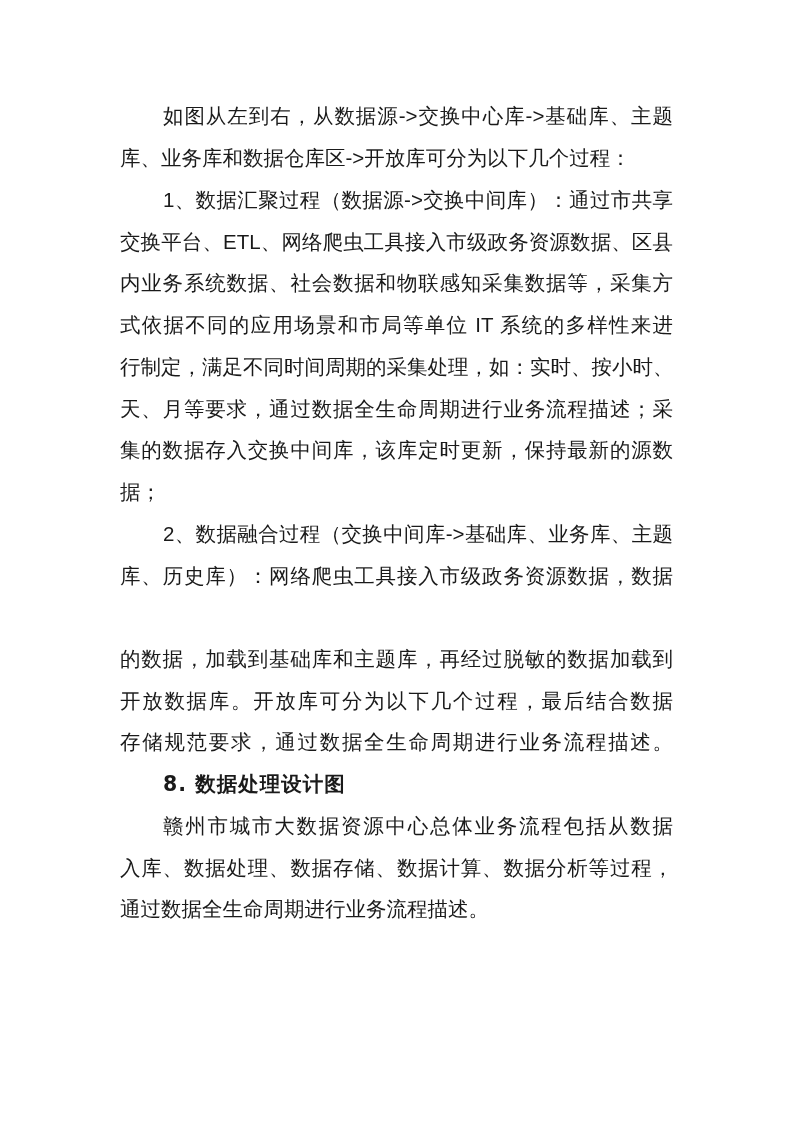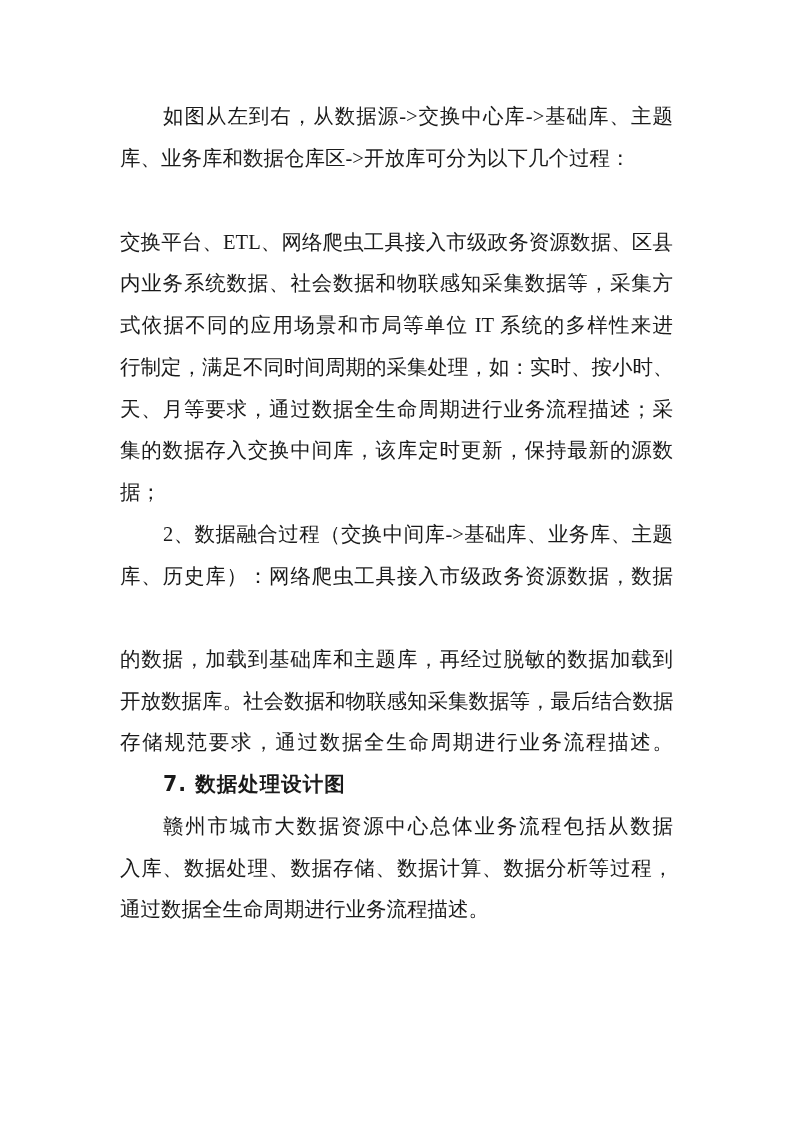--- a/index.html
+++ b/index.html
@@ -4,21 +4,21 @@
 <style>
   html, body { margin: 0; padding: 0; background: #ffffff; }
   body { width: 793px; height: 1122px; position: relative; overflow: hidden; }
   .page { position: absolute; left: 0; top: 0; width: 793px; height: 1122px; background: #fff; }
   .line {
     position: absolute;
     left: 120px;
     width: 553px;
     height: 30px;
     line-height: 30px;
-    font-family: Liberation Serif, serif;
+    font-family: Liberation Sans, sans-serif;
     font-size: 20.5px;
     color: #1a1a1a;
     white-space: nowrap;
     text-align: justify;
     text-align-last: justify;
   }
   .line.indent { left: 163px; width: 510px; }
   .line.last { text-align-last: left; }
   .line.heading {
     left: 163px;
@@ -30,33 +30,34 @@
   }
 </style>
 </head>
 <body>
 
 <div class="page">
 
   <div class="line indent" style="top:101px">如图从左到右，从数据源-&gt;交换中心库-&gt;基础库、主题</div>
   <div class="line last" style="top:143px">库、业务库和数据仓库区-&gt;开放库可分为以下几个过程：</div>
 
+  <div class="line indent" style="top:185px">1、数据汇聚过程（数据源-&gt;交换中间库）：通过市共享</div>
   <div class="line" style="top:227px">交换平台、ETL、网络爬虫工具接入市级政务资源数据、区县</div>
   <div class="line" style="top:310px">式依据不同的应用场景和市局等单位 IT 系统的多样性来进</div>
   <div class="line" style="top:268px">内业务系统数据、社会数据和物联感知采集数据等，采集方</div>
   <div class="line" style="top:352px">行制定，满足不同时间周期的采集处理，如：实时、按小时、</div>
   <div class="line" style="top:394px">天、月等要求，通过数据全生命周期进行业务流程描述；采</div>
   <div class="line" style="top:435px">集的数据存入交换中间库，该库定时更新，保持最新的源数</div>
   <div class="line last" style="top:477px">据；</div>
 
   <div class="line indent" style="top:519px">2、数据融合过程（交换中间库-&gt;基础库、业务库、主题</div>
   <div class="line" style="top:561px">库、历史库）：网络爬虫工具接入市级政务资源数据，数据</div>
   <div class="line" style="top:644px">的数据，加载到基础库和主题库，再经过脱敏的数据加载到</div>
-  <div class="line" style="top:686px">开放数据库。社会数据和物联感知采集数据等，最后结合数据</div>
+  <div class="line" style="top:686px">开放数据库。开放库可分为以下几个过程，最后结合数据</div>
   <div class="line" style="top:727px">存储规范要求，通过数据全生命周期进行业务流程描述。</div>
 
-  <div class="line heading" style="top:769px">7. 数据处理设计图</div>
+  <div class="line heading" style="top:769px">8. 数据处理设计图</div>
 
   <div class="line indent" style="top:811px">赣州市城市大数据资源中心总体业务流程包括从数据</div>
   <div class="line last" style="top:894px">通过数据全生命周期进行业务流程描述。</div>
   <div class="line" style="top:853px">入库、数据处理、数据存储、数据计算、数据分析等过程，</div>
 
 </div>
 
 </body></html>

